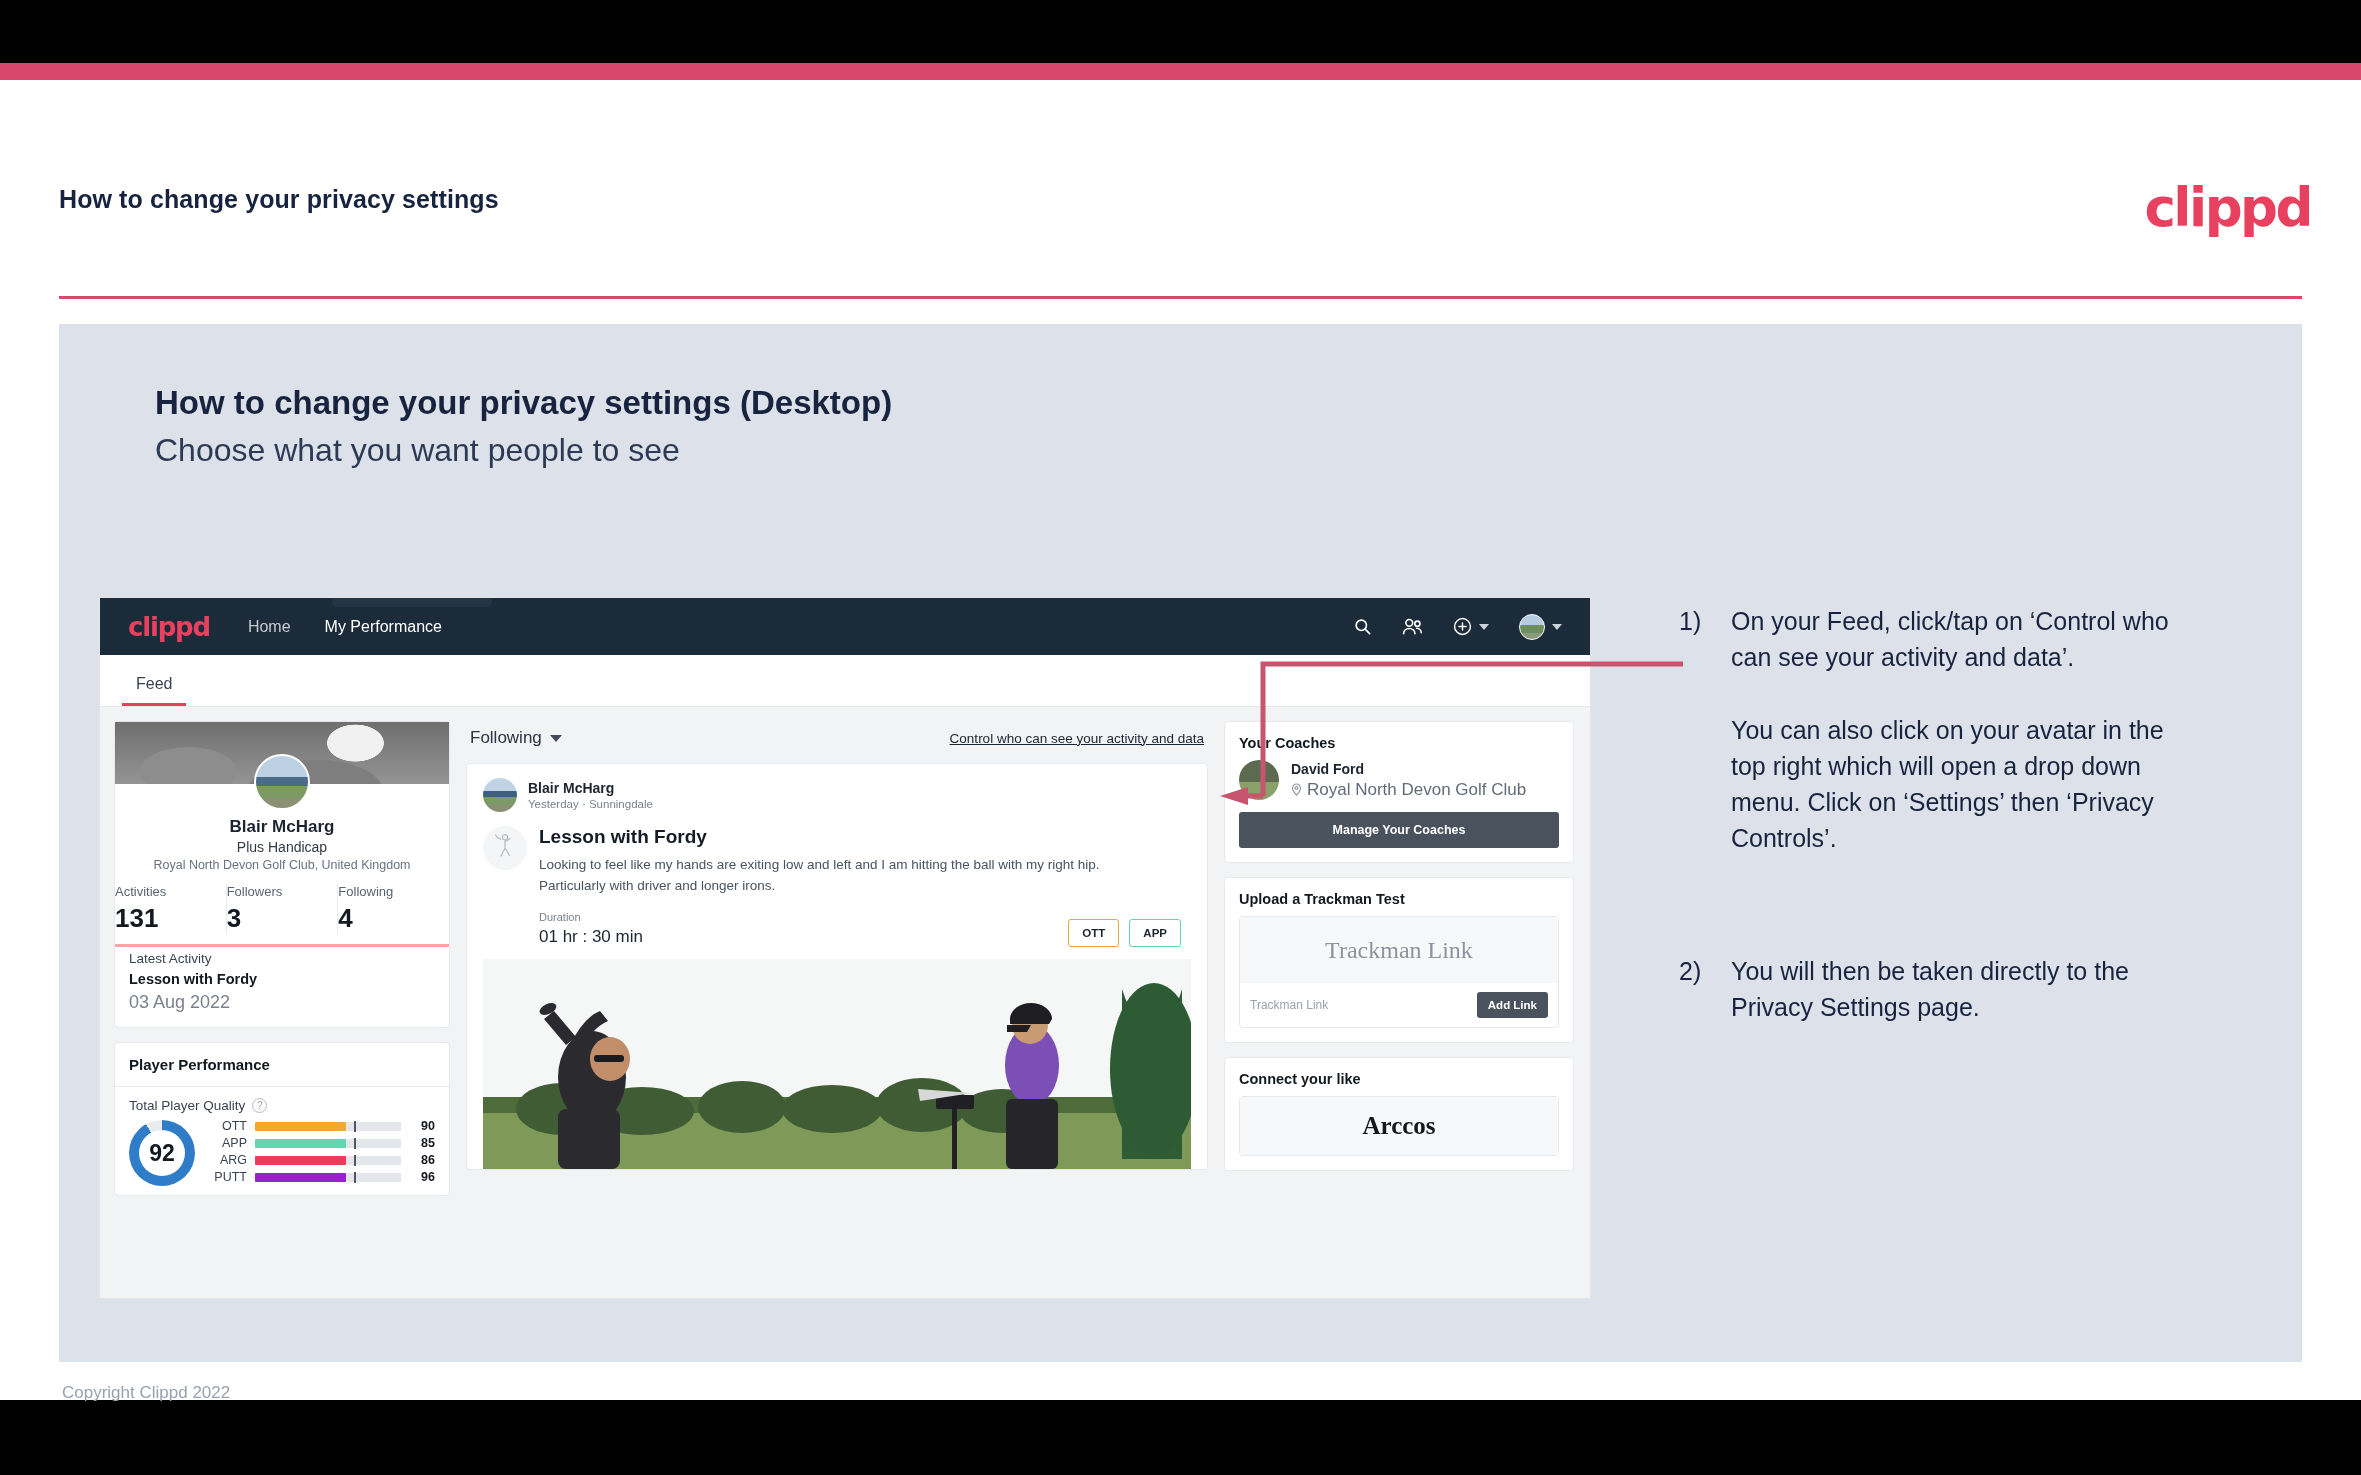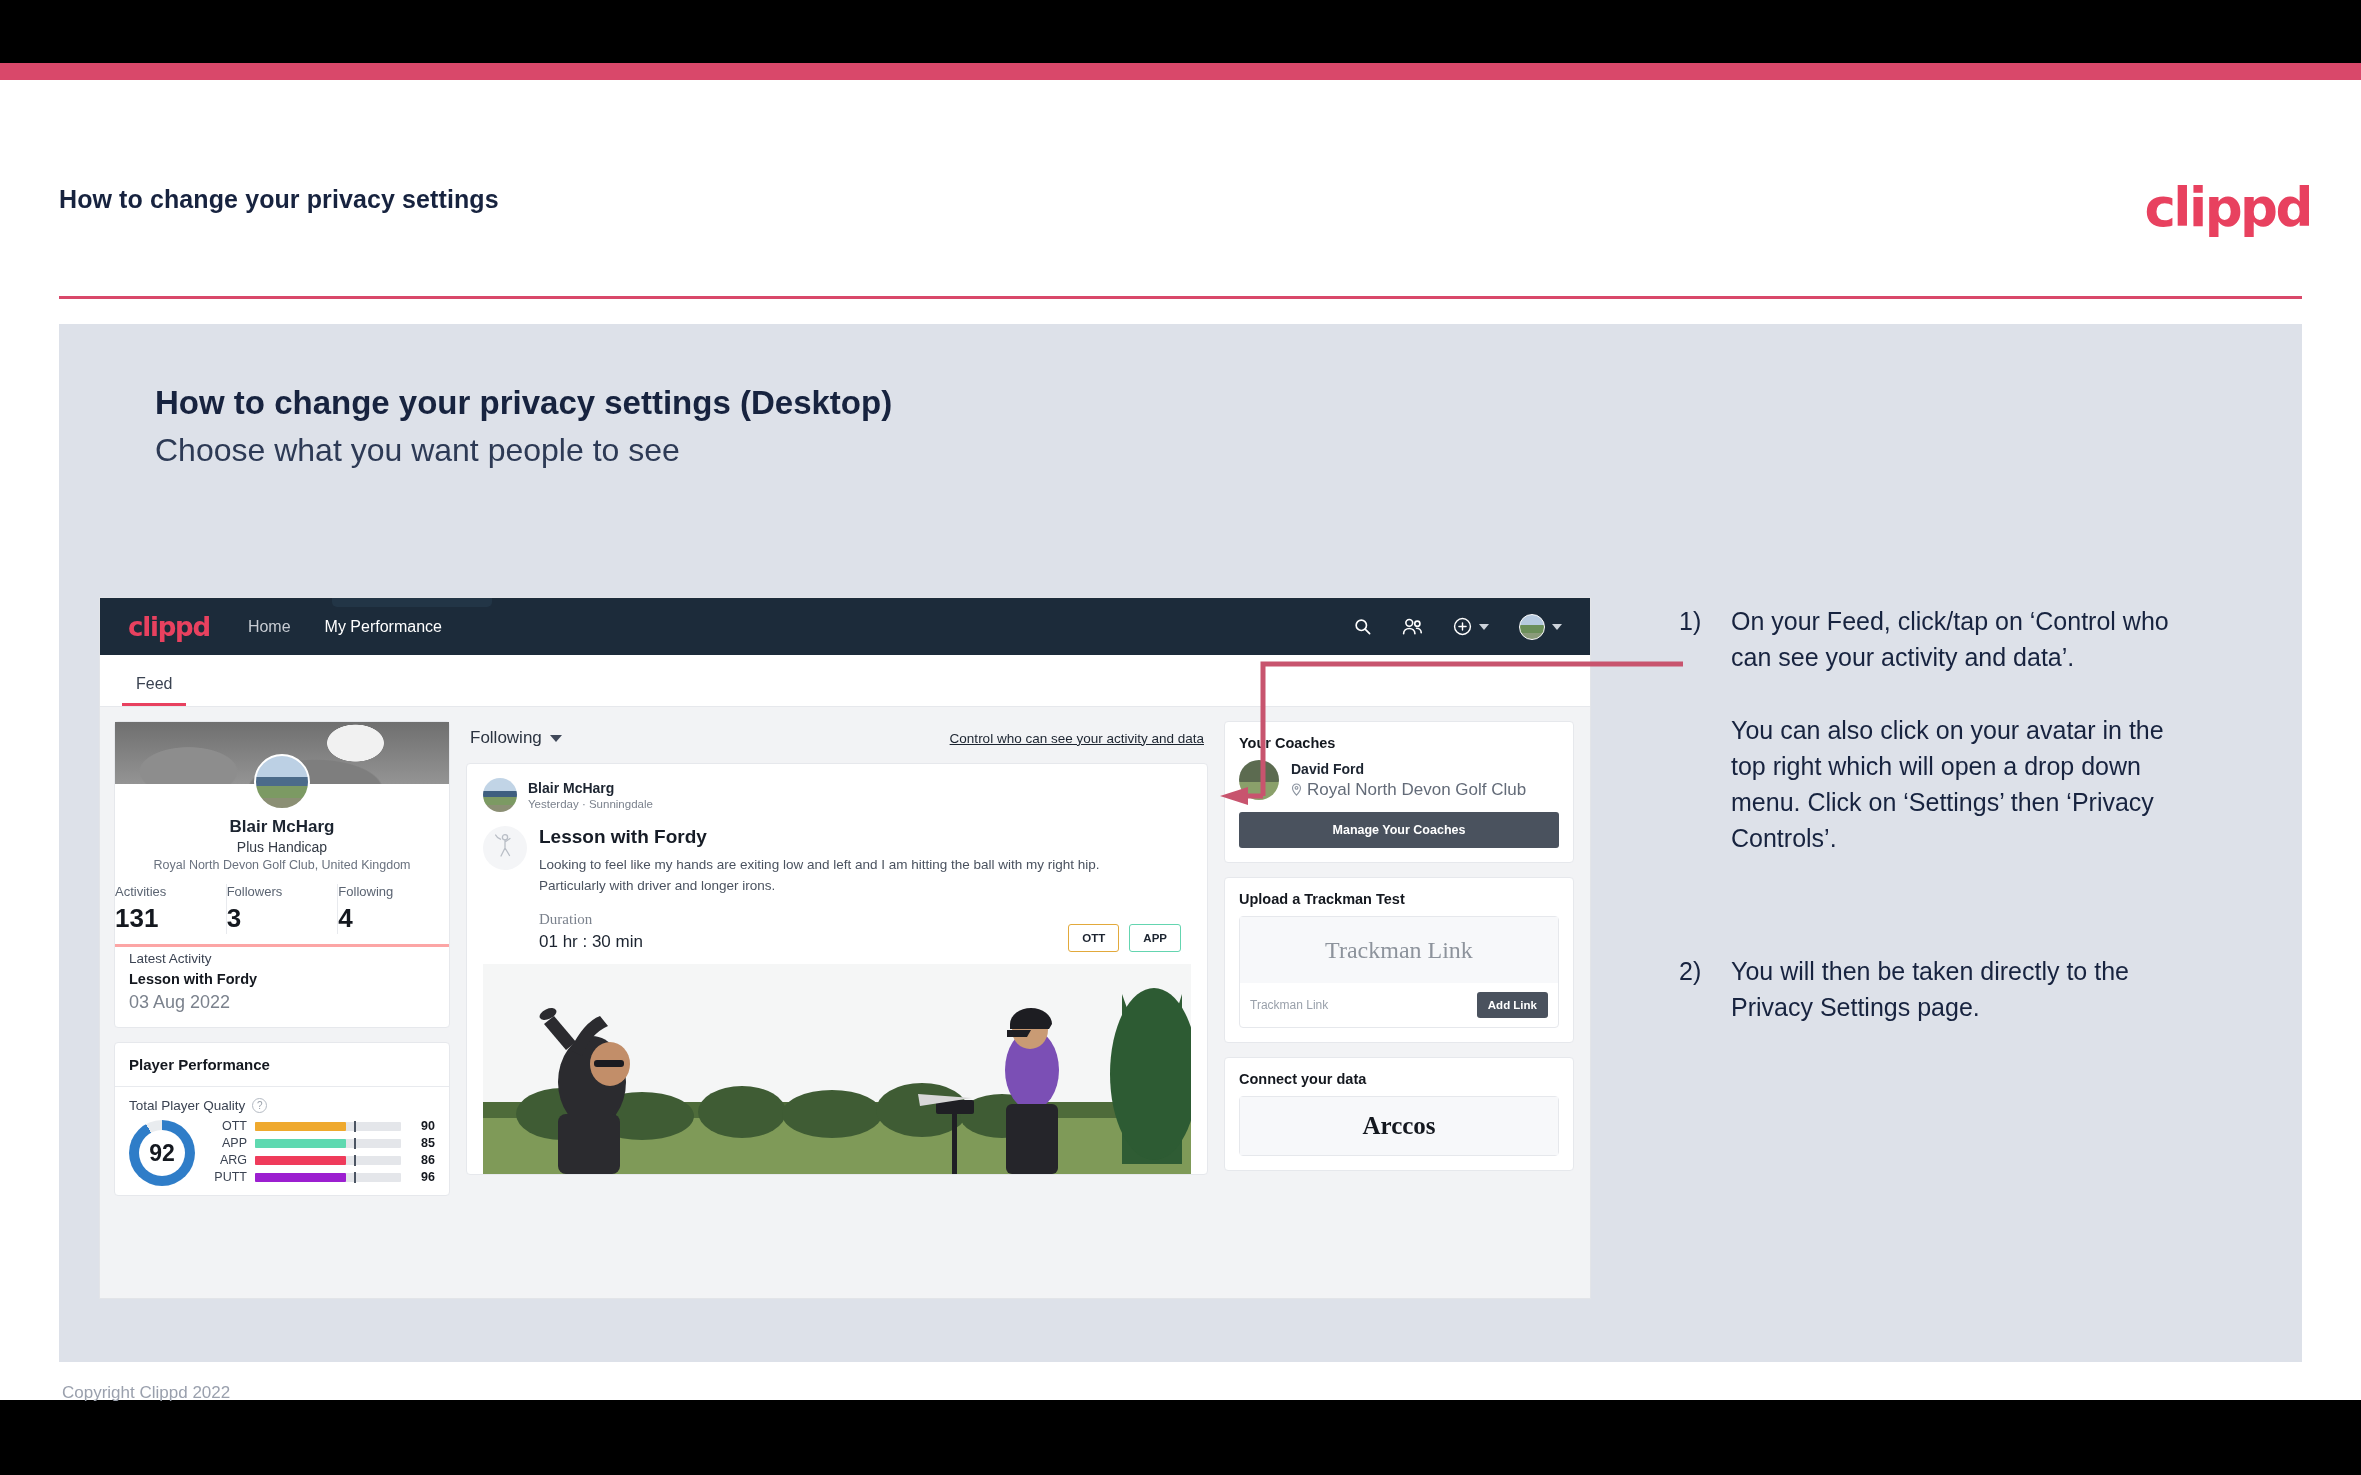--- a/index.html
+++ b/index.html
@@ -144,21 +144,21 @@
   .post-hd { display: flex; gap: 11px; align-items: center; }
   .post-av { width: 34px; height: 34px; border-radius: 50%;
     background: linear-gradient(#c1d4e6 0 38%, #3f5f80 38% 56%, #7c9a63 56% 80%, #8b8f74 80% 100%); }
   .post-nm { font-size: 14px; font-weight: 700; color: #1c2430; }
   .post-mt { font-size: 11.5px; color: #7b828d; margin-top: 2px; }
   .post-main { display: flex; gap: 12px; margin-top: 14px; }
   .swing-ic { width: 44px; height: 44px; border-radius: 50%; background: #f4f5f7; flex: 0 0 auto; display:flex; align-items:center; justify-content:center; }
   .post-ttl { font-size: 19px; font-weight: 700; color: #161c26; }
   .post-desc { font-size: 13.5px; color: #4a525f; line-height: 1.55; margin-top: 7px; max-width: 620px; }
   .post-dur { margin-top: 14px; display: flex; align-items: flex-end; }
-  .dur-l { font-size: 15px; color: #7b828d; font-family: Liberation Serif, serif; }
+  .dur-l { font-size: 11px; color: #7b828d; }
   .dur-v { font-size: 17px; color: #1c2430; margin-top: 4px; }
   .badges { margin-left: auto; display: flex; gap: 10px; padding-right: 10px; }
   .badge { font-size: 11.5px; font-weight: 700; color: #1c2430; padding: 7px 13px; border-radius: 3px; background: #fff; }
   .b-ott { border: 1px solid #e2a93b; }
   .b-app { border: 1px solid #64d5b0; }
   .post-img { margin-top: 12px; height: 210px; position: relative; overflow: hidden; background: #f7f8f8; }
 
   .rc-head { font-size: 14.5px; font-weight: 700; color: #14181f; padding: 13px 14px 9px; }
   .coach { display: flex; gap: 12px; align-items: center; padding: 0 14px 12px; }
   .coach-av { width: 40px; height: 40px; border-radius: 50%; background: linear-gradient(#5c6b50 0 55%, #8aa06a 55% 100%); flex:0 0 auto; }
@@ -423,21 +423,21 @@
           <div class="drop">
             <div class="drop-zone">Trackman Link</div>
             <div class="drop-row">
               <div class="drop-in">Trackman Link</div>
               <button class="btn-add">Add Link</button>
             </div>
           </div>
         </div>
 
         <div class="card" style="margin-top:14px">
-          <div class="rc-head">Connect your data</div>
+          <div class="rc-head">Connect your like</div>
           <div class="drop">
             <div class="arccos">Arccos</div>
           </div>
         </div>
       </div>
 
     </div>
   </div>
 
   <svg class="callout">

